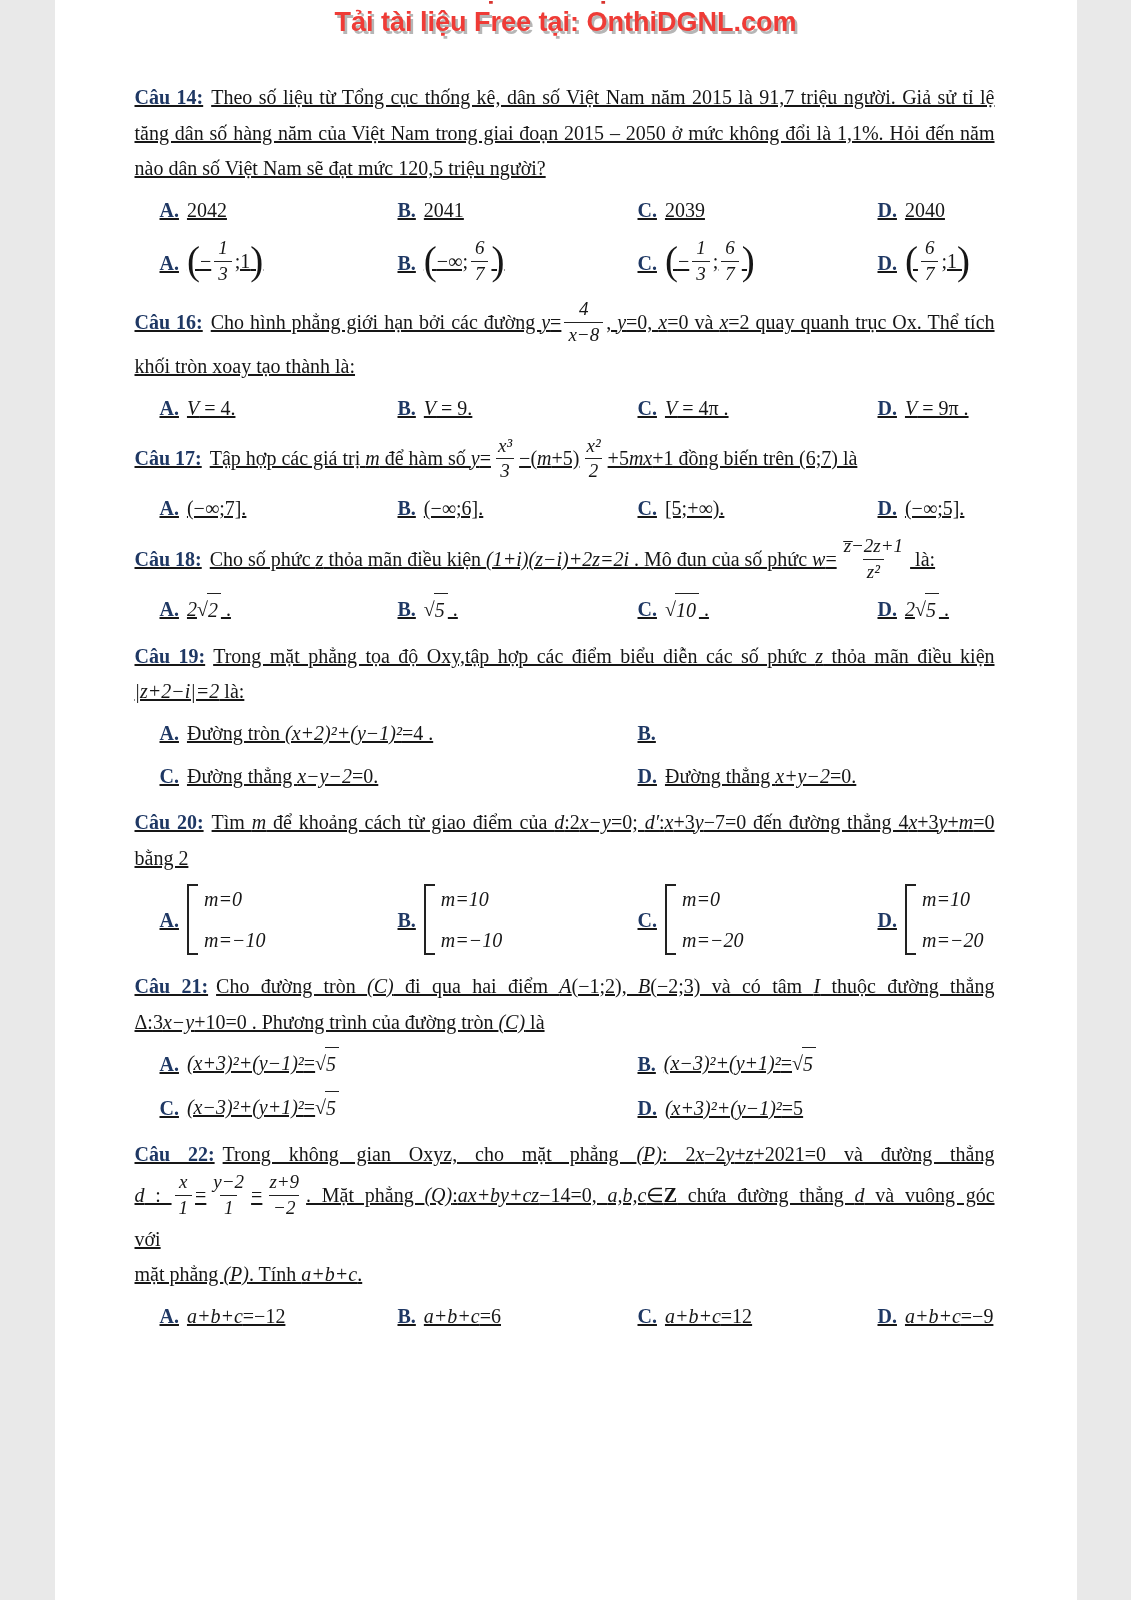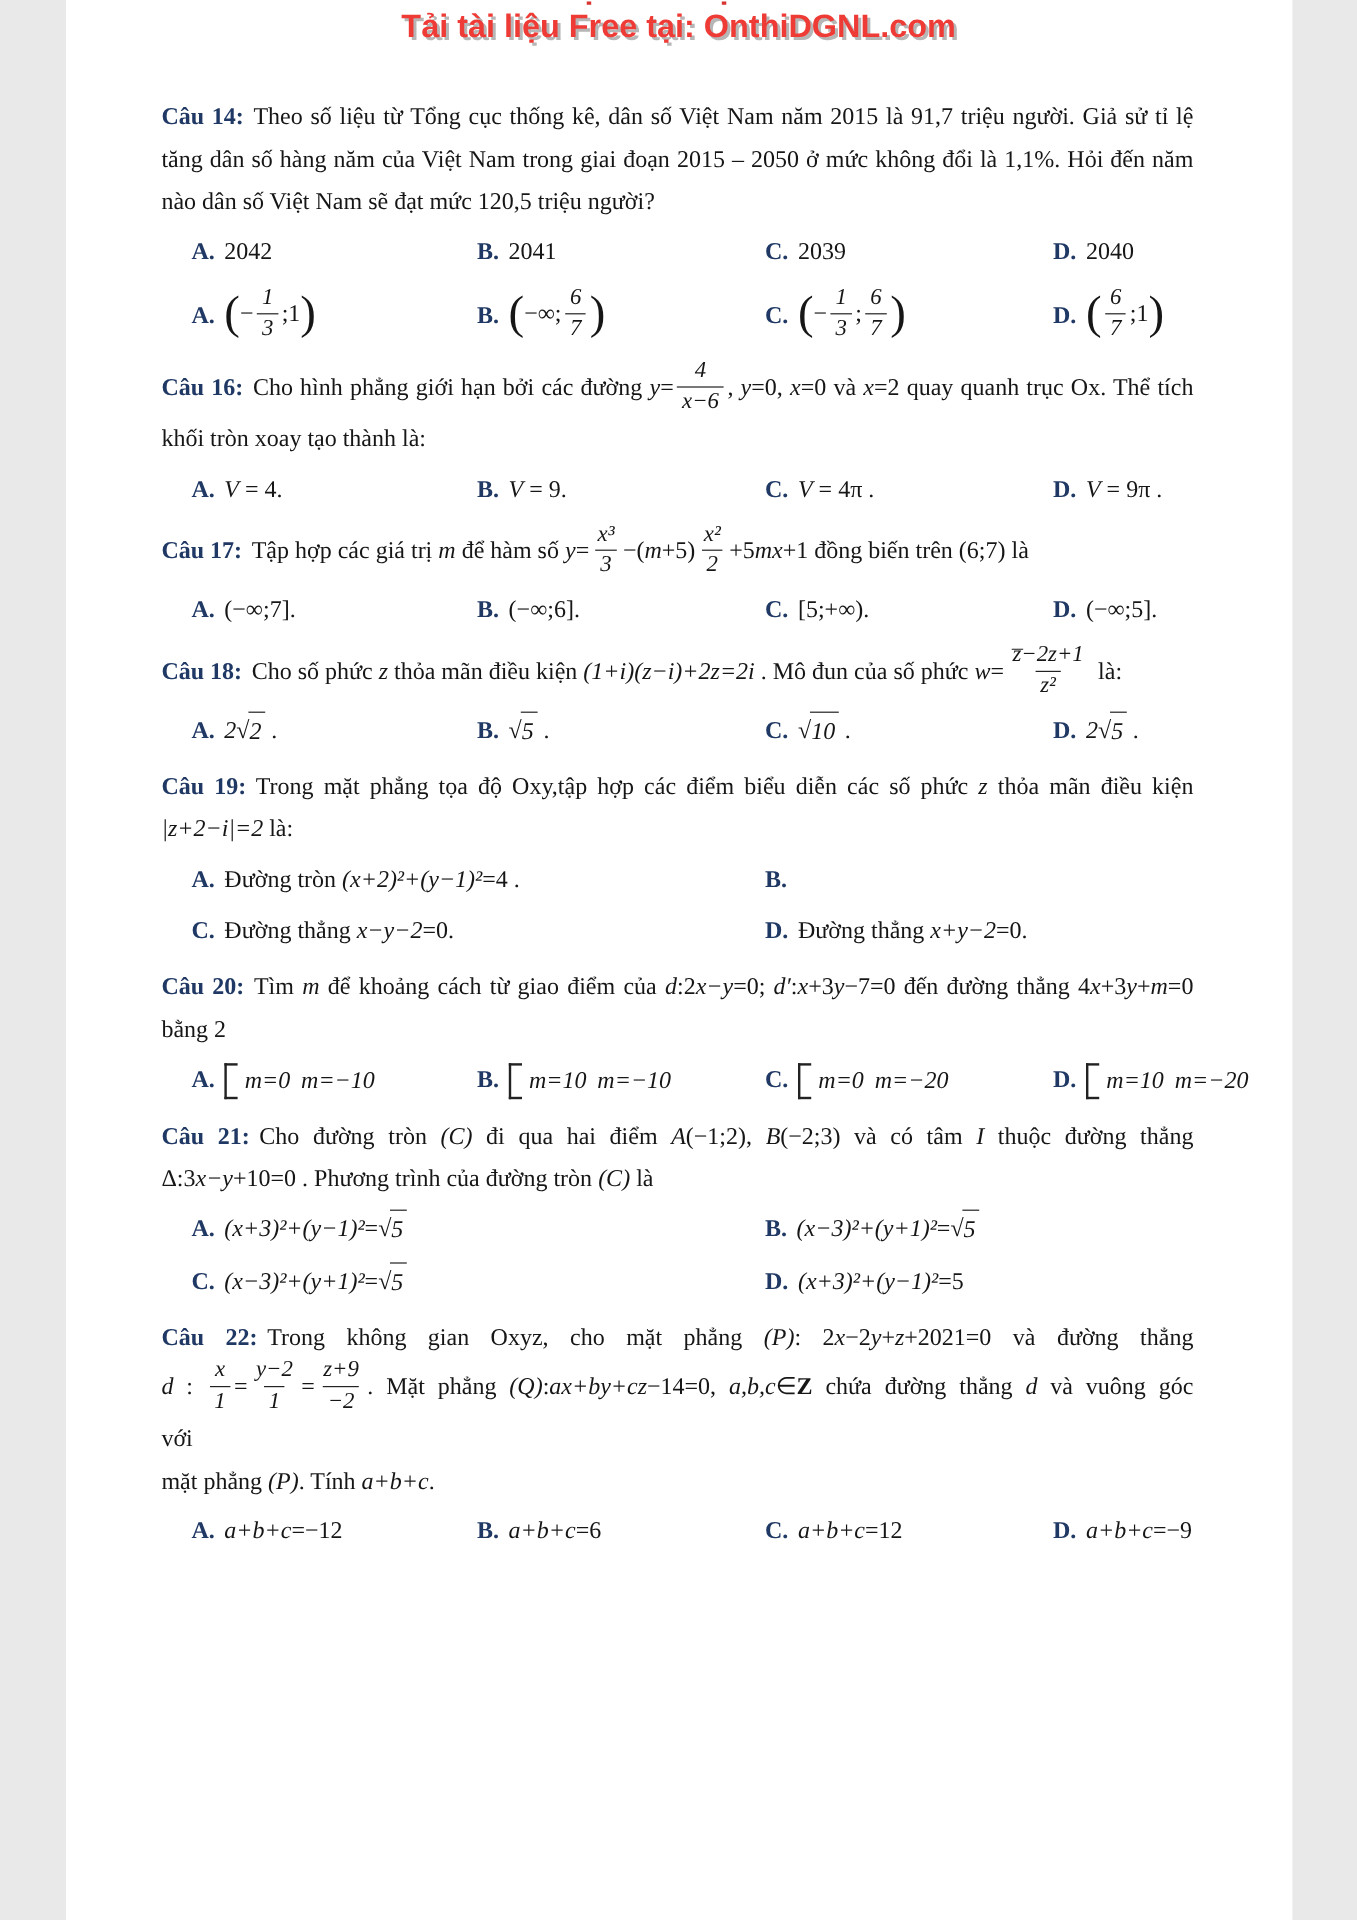--- a/index.html
+++ b/index.html
@@ -7,21 +7,21 @@
         font-family:"Liberation Serif",serif;font-size:20px;color:#161616;margin:0 auto;}
   
   .banner-crop{position:absolute;top:0;left:0;width:100%;height:8px;overflow:hidden;}
   .banner-crop .inner{display:block;text-align:center;transform:translateX(48px);
         font-family:"Liberation Sans",sans-serif;font-weight:700;font-size:27px;color:#d8342f;margin-top:-25px;}
   .banner{position:absolute;top:7px;left:0;width:100%;text-align:center;
         font-family:"Liberation Sans",sans-serif;font-weight:700;font-size:27px;color:#ef3b36;
         text-shadow:2.5px 2.5px 0 rgba(110,110,110,0.5);}
   
   .content{position:absolute;left:80px;right:82px;top:80px;}
-  .question{margin-bottom:13px;}
+  .question{margin-bottom:13px;text-decoration:underline;}
   .qbody{margin:0;text-align:justify;line-height:1.78;}
   .qline{margin:0;line-height:1.78;}
   .stretch{text-align:justify;text-align-last:justify;}
   .qlabel{color:#1f3864;font-weight:700;margin-right:8px;}
   
   .options{display:grid;margin:7px 0 4px 25px;row-gap:11px;line-height:1.6;}
   .cols4{grid-template-columns:238px 240px 240px auto;}
   .cols2{grid-template-columns:478px auto;}
   .option{display:flex;align-items:center;}
   .letter{color:#1f3864;font-weight:700;margin-right:8px;white-space:pre;}
@@ -32,21 +32,21 @@
   .frac{display:inline-flex;flex-direction:column;align-items:center;vertical-align:middle;
         margin:0 3px;font-size:0.95em;font-style:italic;line-height:1.2;position:relative;top:-2px;}
   .fnum{display:block;padding:0 4px 1px;}
   .fden{display:block;border-top:1.5px solid #222;padding:1px 4px 0;}
   .sqrt{display:inline-flex;align-items:flex-start;vertical-align:baseline;}
   .rsign{font-style:normal;position:relative;top:0px;}
   .rad{border-top:1.6px solid #222;padding:0 3px 0 1px;margin-left:-1px;font-style:italic;}
   .cases{display:inline-flex;align-items:center;vertical-align:middle;}
   .cbr{align-self:stretch;width:9px;border-left:2.4px solid #222;border-top:2.4px solid #222;
        border-bottom:2.4px solid #222;margin:1px 6px 1px 0;}
-  .cstack{display:flex;flex-direction:row;gap:9px;font-style:italic;text-align:left;}
+  .cstack{display:flex;flex-direction:column;gap:9px;font-style:italic;text-align:left;}
   .bigp{font-size:195%;font-style:normal;line-height:0;vertical-align:middle;position:relative;top:-2px;font-weight:300;}
 </style>
 </head>
 <body>
 
 <div class="page">
 
   <div class="banner-crop">
     <span class="inner">Tải tài liệu Free tại: OnthiDGNL.com</span>
   </div>
@@ -108,21 +108,21 @@
                 <span class="fnum">6</span>
                 <span class="fden">7</span>
               </span><span>;1</span><span class="bigp">)</span></span>
           </div>
       </div>
     </section>
 
     <section class="question">
       <p class="qbody"><span class="qlabel">Câu 16:</span><span><span>Cho hình phẳng giới hạn bởi các đường </span><span class="mi">y</span><span>=</span><span class="frac">
               <span class="fnum">4</span>
-              <span class="fden">x−6</span>
+              <span class="fden">x−8</span>
             </span><span>, </span><span class="mi">y</span><span>=0, </span><span class="mi">x</span><span>=0 và </span><span class="mi">x</span><span>=2 quay quanh trục Ox. Thể tích khối tròn xoay tạo thành là:</span></span></p>
       <div class="options cols4">
         <div class="option">
             <span class="letter">A.</span>
             <span class="ocontent"><span class="mi">V</span><span> = 4.</span></span>
           </div>
         <div class="option">
             <span class="letter">B.</span>
             <span class="ocontent"><span class="mi">V</span><span> = 9.</span></span>
           </div>

